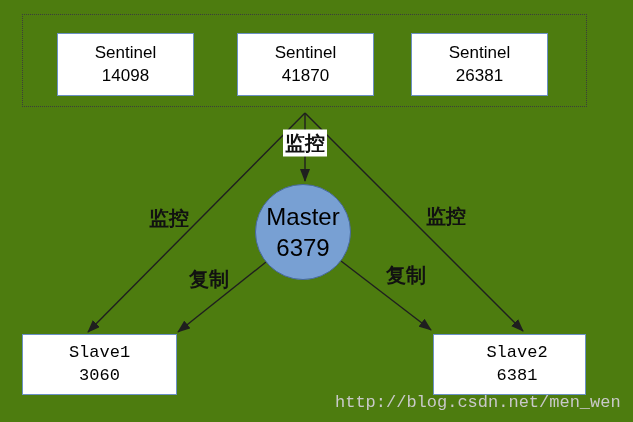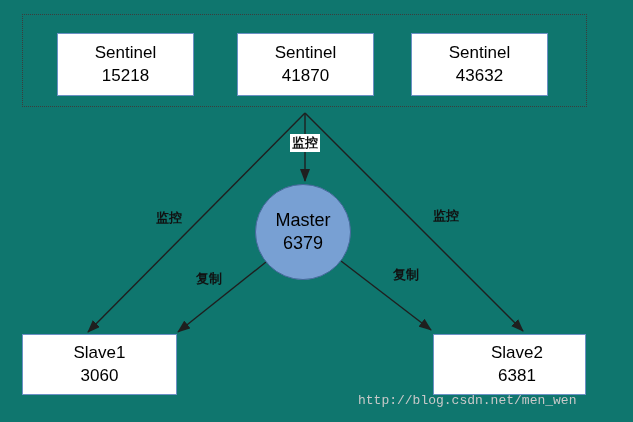--- a/index.html
+++ b/index.html
@@ -5,21 +5,21 @@
   html, body {
     margin: 0;
     padding: 0;
     background: #ffffff;
     font-family: "Liberation Sans", "DejaVu Sans", sans-serif;
   }
   .stage {
     position: relative;
     width: 633px;
     height: 422px;
-    background: #0f766e;
+    background: #4d7c0f;
     overflow: hidden;
   }
   .arrow-layer {
     position: absolute;
     left: 0; top: 0;
     width: 633px; height: 422px;
     pointer-events: none;
   }
   .arrow-line {
     stroke: var(--arrow, #1f1f1f);
@@ -48,62 +48,62 @@
     justify-content: center;
     text-align: center;
     font-size: 17px;
     line-height: 1.32;
     color: #000000;
   }
   .sentinel { width: 137px; height: 63px; top: 33px; }
   .sentinel.s1 { left: 57px; }
   .sentinel.s2 { left: 237px; }
   .sentinel.s3 { left: 411px; }
-  .slave { width: 155px; height: 61px; top: 334px; }
+  .slave { width: 155px; height: 61px; top: 334px; font-family: Liberation Mono, monospace; }
   .slave.sl1 { left: 22px; }
   .slave.sl2 { left: 433px; width: 153px; padding-left: 15px; }
   .master-circle {
     position: absolute;
     left: 255px; top: 184px;
     width: 96px; height: 96px;
     border-radius: 50%;
     box-sizing: border-box;
     background: var(--master-fill, #78a0d3);
     border: 1px solid var(--master-stroke, #46689b);
     display: flex;
     flex-direction: column;
     align-items: center;
     justify-content: center;
     text-align: center;
-    font-size: 18px;
+    font-size: 24px;
     line-height: 1.3;
     color: #000000;
     z-index: 4;
   }
   .edge-label {
     position: absolute;
     transform: translate(-50%, -50%);
-    font-size: 13px;
+    font-size: 20px;
     font-weight: 600;
     color: #111111;
     white-space: nowrap;
     background: transparent;
     z-index: 6;
     font-family: "Liberation Sans", "DejaVu Sans", sans-serif;
   }
   .lbl-monitor-center { left: 305px; top: 143px; background: #ffffff; padding: 0 2px; }
   .lbl-monitor-left   { left: 169px; top: 218px; }
   .lbl-monitor-right  { left: 446px; top: 216px; }
   .lbl-replicate-left  { left: 209px; top: 279px; }
   .lbl-replicate-right { left: 406px; top: 275px; }
   .watermark {
     position: absolute;
-    left: 358px; top: 393px;
+    left: 335px; top: 393px;
     font-family: "Liberation Mono", "DejaVu Sans Mono", monospace;
-    font-size: 13px;
+    font-size: 17px;
     color: var(--watermark-text, #c9c9c9);
     letter-spacing: 0px;
     white-space: nowrap;
     z-index: 10;
   }
   .nodes { z-index: 5; }
 </style>
 </head>
 <body>
 
@@ -119,29 +119,29 @@
     </defs>
     <line class="arrow-line" x1="305" y1="113" x2="305" y2="181" marker-end="url(#ah)"></line>
     <line class="arrow-line" x1="305" y1="113" x2="88" y2="332" marker-end="url(#ah)"></line>
     <line class="arrow-line" x1="305" y1="113" x2="523" y2="331" marker-end="url(#ah)"></line>
     <line class="arrow-line" x1="266" y1="262" x2="178" y2="332" marker-end="url(#ah)"></line>
     <line class="arrow-line" x1="341" y1="261" x2="431" y2="330" marker-end="url(#ah)"></line>
   </svg>
 
   <div class="node-box sentinel s1 nodes">
     <span>Sentinel</span>
-    <span>15218</span>
+    <span>14098</span>
   </div>
   <div class="node-box sentinel s2 nodes">
     <span>Sentinel</span>
     <span>41870</span>
   </div>
   <div class="node-box sentinel s3 nodes">
     <span>Sentinel</span>
-    <span>43632</span>
+    <span>26381</span>
   </div>
 
   <div class="master-circle">
     <span>Master</span>
     <span>6379</span>
   </div>
 
   <div class="node-box slave sl1 nodes">
     <span>Slave1</span>
     <span>3060</span>

